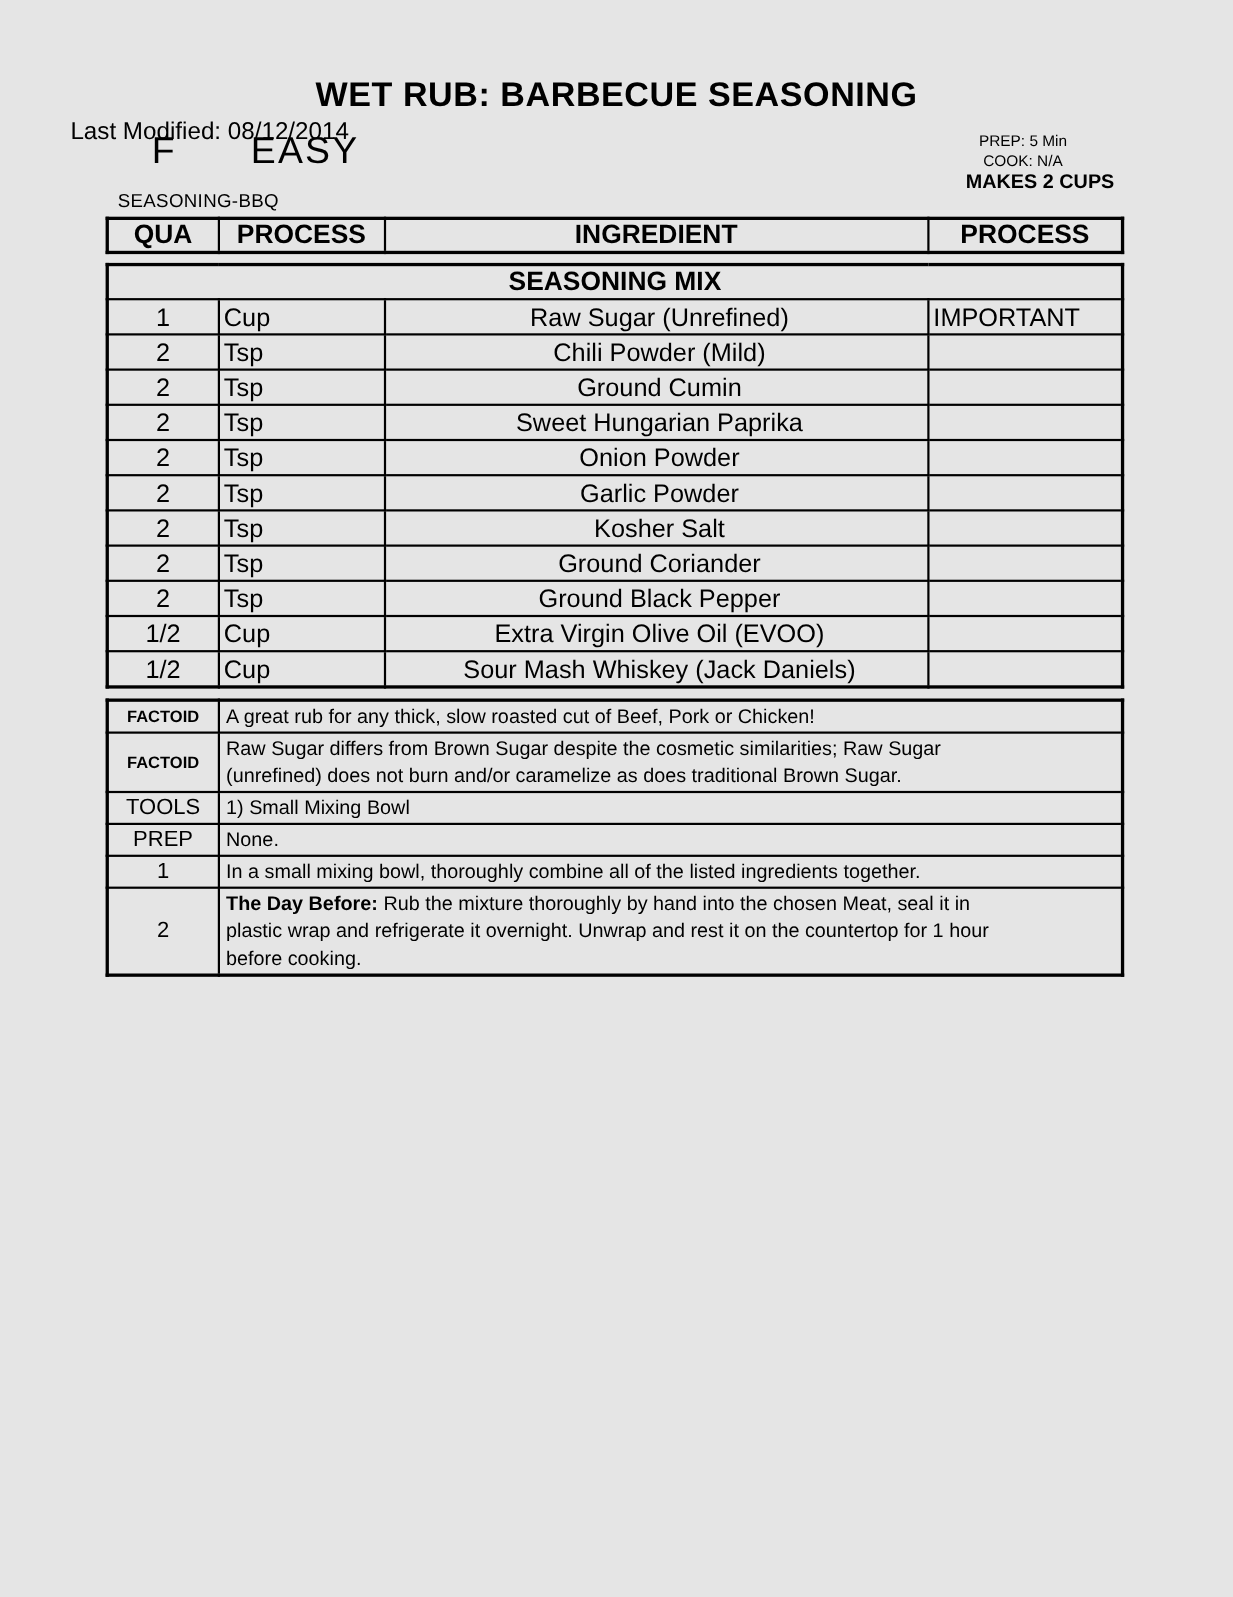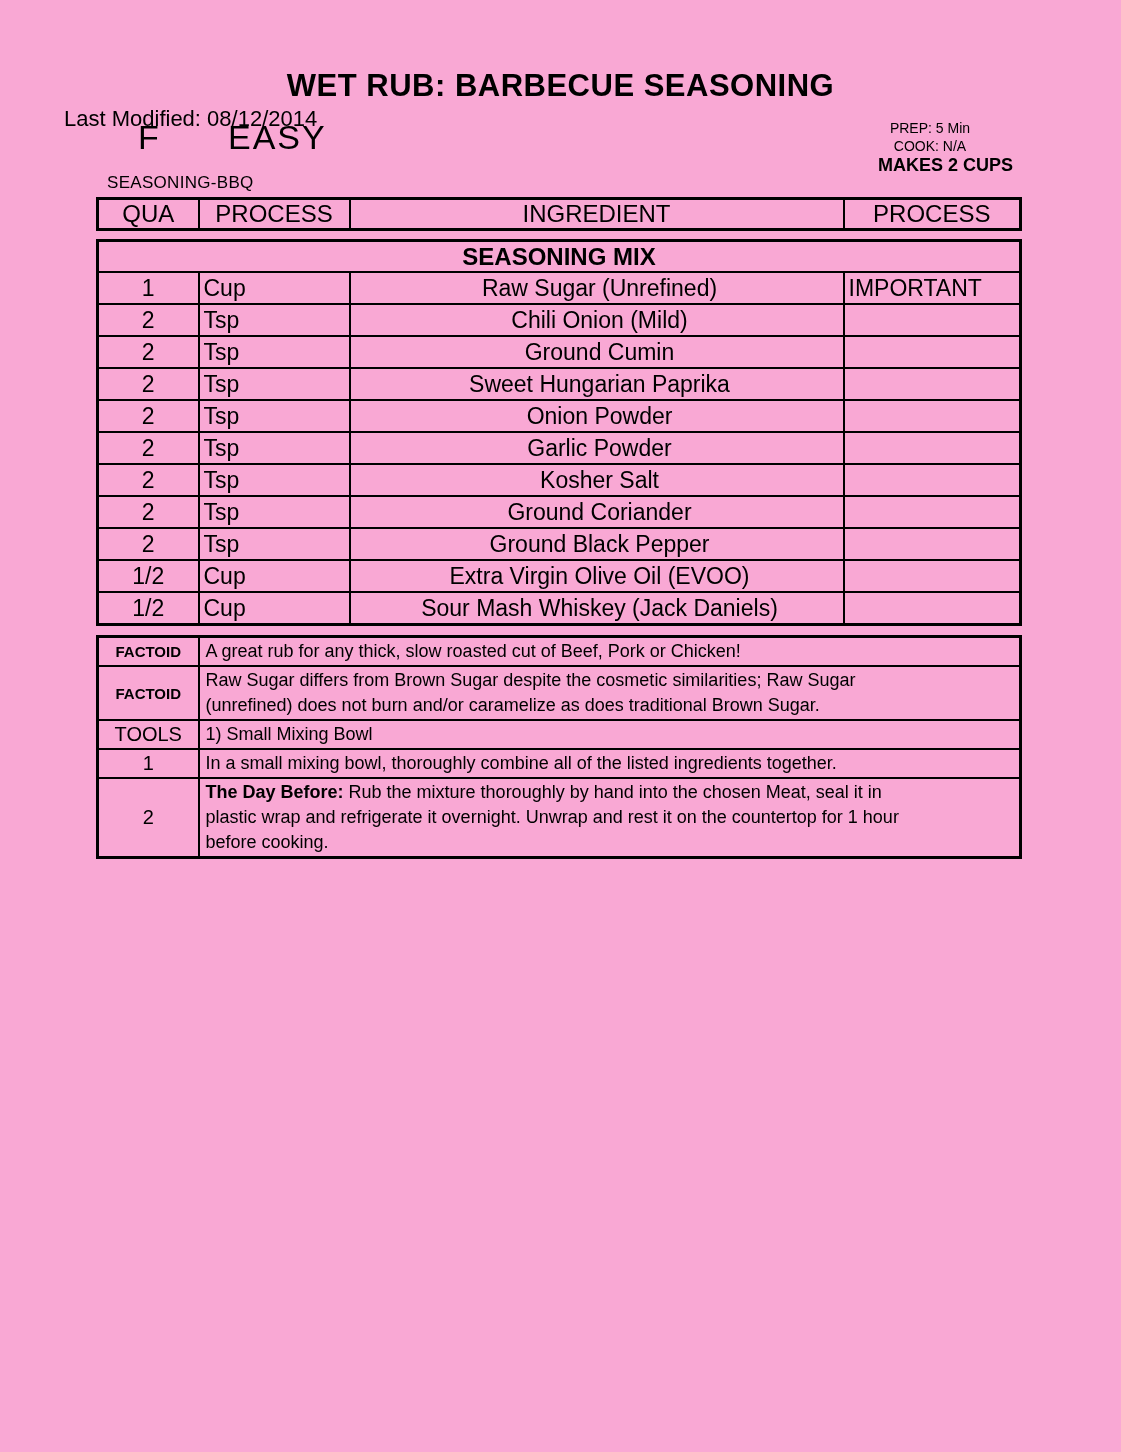--- a/index.html
+++ b/index.html
@@ -1,17 +1,17 @@
 <!DOCTYPE html>
 <html><head>
 <meta charset="utf-8">
 <style>
   html,body { margin:0; padding:0; background:#fff; }
   .page {
-    position:relative; width:1121px; height:1452px; background:#f9a8d4;
+    position:relative; width:1121px; height:1452px; background:#e5e5e5;
     color:#000; font-family:"Liberation Sans", sans-serif;
     -webkit-font-smoothing:antialiased; overflow:hidden;
   }
   .abs { position:absolute; }
 
   .title { top:68px; left:0; width:1121px; text-align:center;
            font-size:31px; font-weight:bold; letter-spacing:0.5px; }
   .lastmod { top:106px; left:64px; right:0; text-align:left; font-size:22px; }
   .grade { top:118px; left:138px; font-size:34px; }
   .difficulty { top:118px; left:228px; font-size:34px; letter-spacing:2px; }
@@ -20,21 +20,21 @@
   .category { top:173px; left:107px; font-size:17px; letter-spacing:0.3px; }
   .yield { top:155px; right:108px; font-size:18px; font-weight:bold; }
 
   table.grid { position:absolute; left:96px; width:923px;
                border-collapse:collapse; table-layout:fixed;
                border:3px solid #000; }
   .grid th, .grid td { border:2px solid #000; padding:0; vertical-align:middle;
                        overflow:hidden; }
 
   .cols-table { top:197px; }
-  .cols-table th { height:28px; font-size:24px; font-weight:normal; text-align:center;margin-top:35px; }
+  .cols-table th { height:28px; font-size:24px; font-weight:bold; text-align:center;margin-top:35px; }
 
   .ing-table { top:239px; }
   .ing-table th.section { height:29px; font-size:24px; font-weight:bold; text-align:center; }
   .ing-table td { height:30px; font-size:23px; }
   .ing-table td.qua { text-align:center; }
   .ing-table td.measure { padding-left:4px; }
   .ing-table td.ingredient { padding-left:6px;text-align:center; }
   .ing-table td.process { padding-left:4px; }
 
   .prep-table { top:635px; }
@@ -92,21 +92,21 @@
     </tr>
     <tr>
       <td class="qua">1</td>
       <td class="measure">Cup</td>
       <td class="ingredient">Raw Sugar (Unrefined)</td>
       <td class="process">IMPORTANT</td>
     </tr>
     <tr>
       <td class="qua">2</td>
       <td class="measure">Tsp</td>
-      <td class="ingredient">Chili Onion (Mild)</td>
+      <td class="ingredient">Chili Powder (Mild)</td>
       <td class="process"></td>
     </tr>
     <tr>
       <td class="qua">2</td>
       <td class="measure">Tsp</td>
       <td class="ingredient">Ground Cumin</td>
       <td class="process"></td>
     </tr>
     <tr>
       <td class="qua">2</td>
@@ -172,20 +172,24 @@
     <tr>
       <td class="lbl-sm" style="height:50px">FACTOID</td>
       <td class="txt">Raw Sugar differs from Brown Sugar despite the cosmetic similarities; Raw Sugar
 (unrefined) does not burn and/or caramelize as does traditional Brown Sugar.</td>
     </tr>
     <tr>
       <td class="lbl" style="height:24px">TOOLS</td>
       <td class="txt">1) Small Mixing Bowl</td>
     </tr>
     <tr>
+      <td class="lbl" style="height:24px">PREP</td>
+      <td class="txt">None.</td>
+    </tr>
+    <tr>
       <td class="lbl" style="height:24px">1</td>
       <td class="txt">In a small mixing bowl, thoroughly combine all of the listed ingredients together.</td>
     </tr>
     <tr>
       <td class="lbl" style="height:76px">2</td>
       <td class="txt"><b>The Day Before:</b><span> Rub the mixture thoroughly by hand into the chosen Meat, seal it in
 plastic wrap and refrigerate it overnight. Unwrap and rest it on the countertop for 1 hour
 before cooking.</span></td>
     </tr>
   </tbody>

